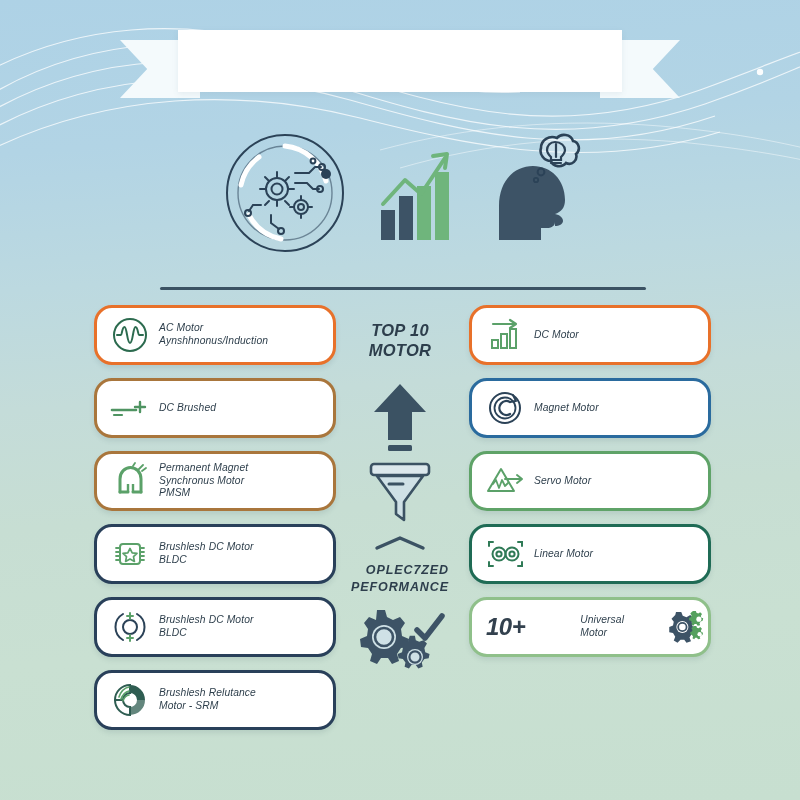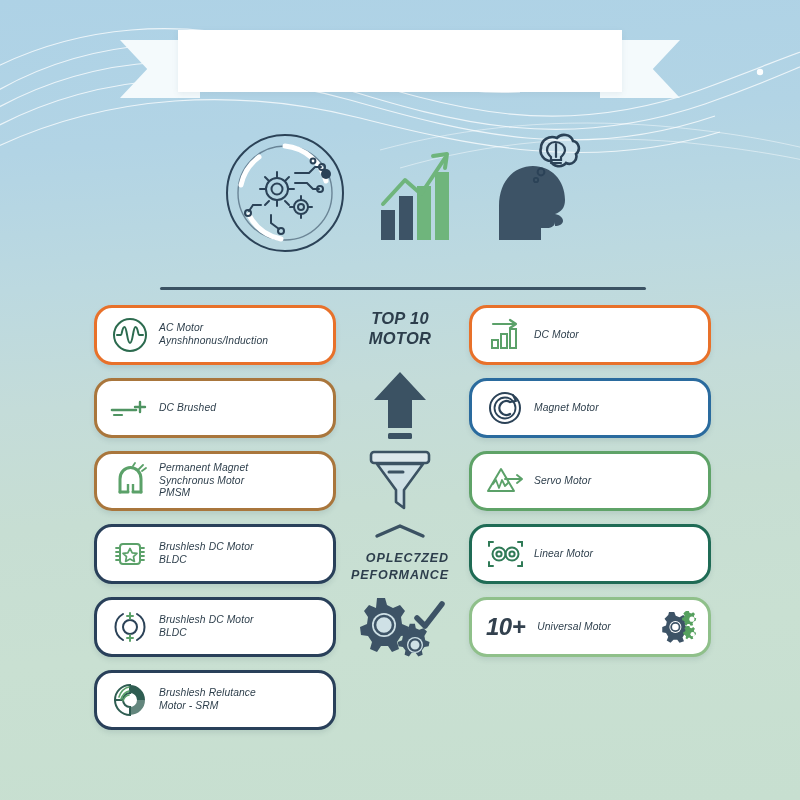--- a/index.html
+++ b/index.html
@@ -133,35 +133,35 @@
     justify-content: center;
     margin-right: 8px;
   }
   .card .lbl {
     font-size: 10.3px;
     line-height: 12.6px;
     color: #2e3f4c;
     white-space: pre-line;
     letter-spacing: 0.1px;
   }
-  .card.iconright { padding: 0 6px 0 14px; }
+  .card.iconright { padding: 0 6px 0 14px; gap: 43px; }
   .card.iconright .ic { margin-right: 0; margin-left: auto; }
   .big-num {
     font-size: 24px;
     font-weight: bold;
     color: #33414e;
     margin-right: 12px;
     letter-spacing: -0.5px;
   }
 
   
   .center {
     position: absolute;
     left: 336px;
-    top: 296px;
+    top: 308px;
     width: 128px;
     height: 450px;
     display: flex;
     flex-direction: column;
     align-items: center;
   }
   .center-head {
     margin-top: 12px;
     text-align: center;
     font-size: 16.5px;

